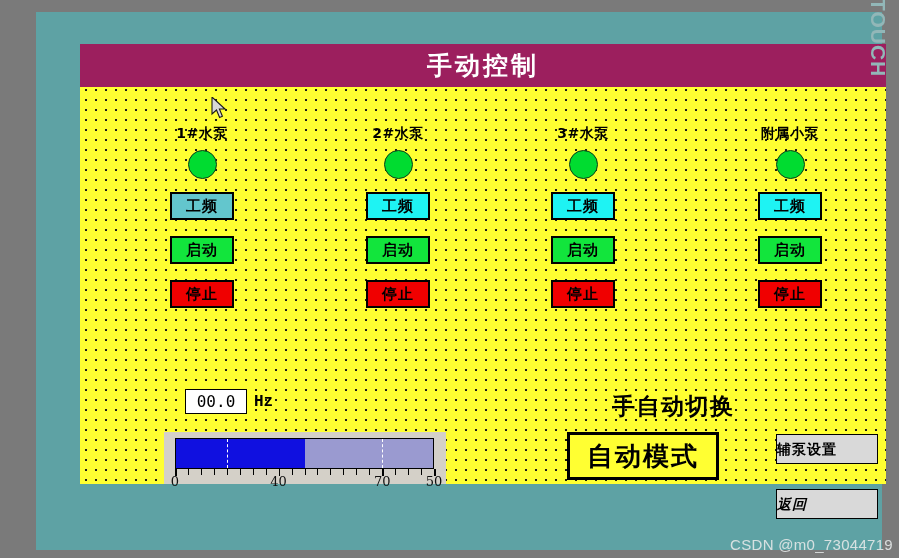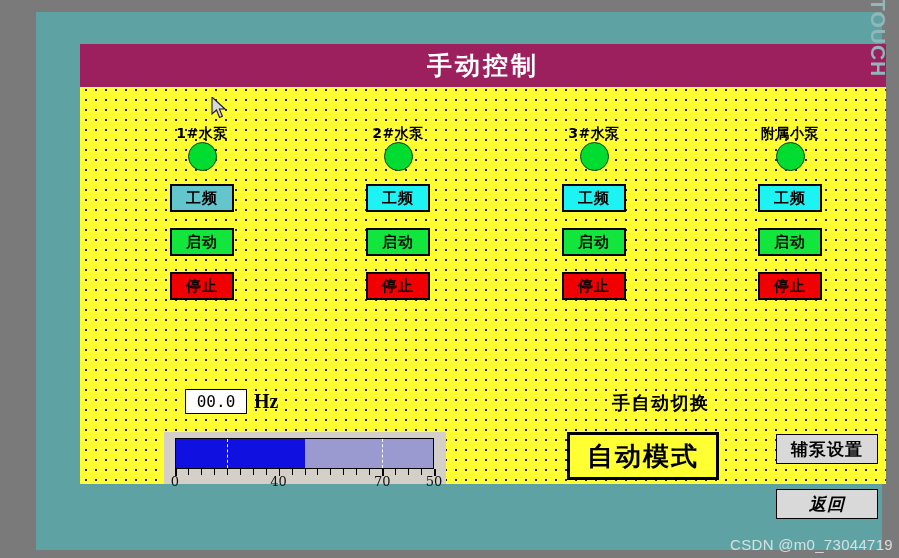--- a/index.html
+++ b/index.html
@@ -84,29 +84,30 @@
   }
 
   
   .pump-col {
     position: absolute;
     width: 120px;
     text-align: center;
   }
   .pump-col.c0 { left: 62px;  top: 80px; }
   .pump-col.c1 { left: 258px; top: 80px; }
-  .pump-col.c2 { left: 454px; top: 80px; }
+  .pump-col.c2 { left: 443px; top: 80px; }
   .pump-col.c3 { left: 650px; top: 80px; }
 
   .pump-title {
     font-family: "DejaVu Sans", sans-serif;
     font-size: 14px;
     font-weight: 700;
     color: #000;
     letter-spacing: 0.5px;
+    margin-bottom: 8px;
     line-height: 18px;
   }
 
   .pump-lamp {
     width: 29px;
     height: 29px;
     margin: 0 auto 13px auto;
     border-radius: 50%;
     background: #00dc30;
     border: 1.4px solid #0f3d18;
@@ -154,22 +155,22 @@
     background: #ffffff;
     border: 1.6px solid #000000;
     font-family: "DejaVu Sans Mono", monospace;
     font-size: 16px;
     color: #000000;
     text-align: center;
     line-height: 21px;
     padding: 0;
   }
   #freq-unit {
-    font-family: Liberation Serif, serif;
-    font-size: 20px;
+    font-family: Liberation Mono, monospace;
+    font-size: 16px;
     font-weight: 700;
     color: #000;
   }
 
   
   #gauge {
     position: absolute;
     left: 84px;
     top: 388px;
     width: 282px;
@@ -230,21 +231,21 @@
     transform: translateX(-50%);
     white-space: nowrap;
   }
 
   
   #switch-label {
     position: absolute;
     left: 532px;
     top: 347px;
     font-family: "DejaVu Sans", sans-serif;
-    font-size: 18px;
+    font-size: 23px;
     font-weight: 700;
     color: #000;
     letter-spacing: 1.5px;
   }
   #mode-button {
     position: absolute;
     left: 487px;
     top: 388px;
     width: 152px;
     height: 48px;
@@ -262,26 +263,26 @@
   }
 
   
   .gray-btn {
     position: absolute;
     width: 102px;
     height: 30px;
     background: #d9d9d9;
     border: 1.6px solid #000000;
     font-family: "DejaVu Sans", sans-serif;
-    font-size: 17px;
+    font-size: 14px;
     font-weight: 700;
     letter-spacing: 1px;
     color: #000000;
     line-height: 26px;
-    text-align: center;
+    text-align: left;
     cursor: pointer;
     padding: 0;
   }
   #btn-aux-settings { left: 696px; top: 390px; }
   #btn-return       { left: 696px; top: 445px; font-style: italic; }
 
   
   #mouse-cursor {
     position: absolute;
     left: 211px;

